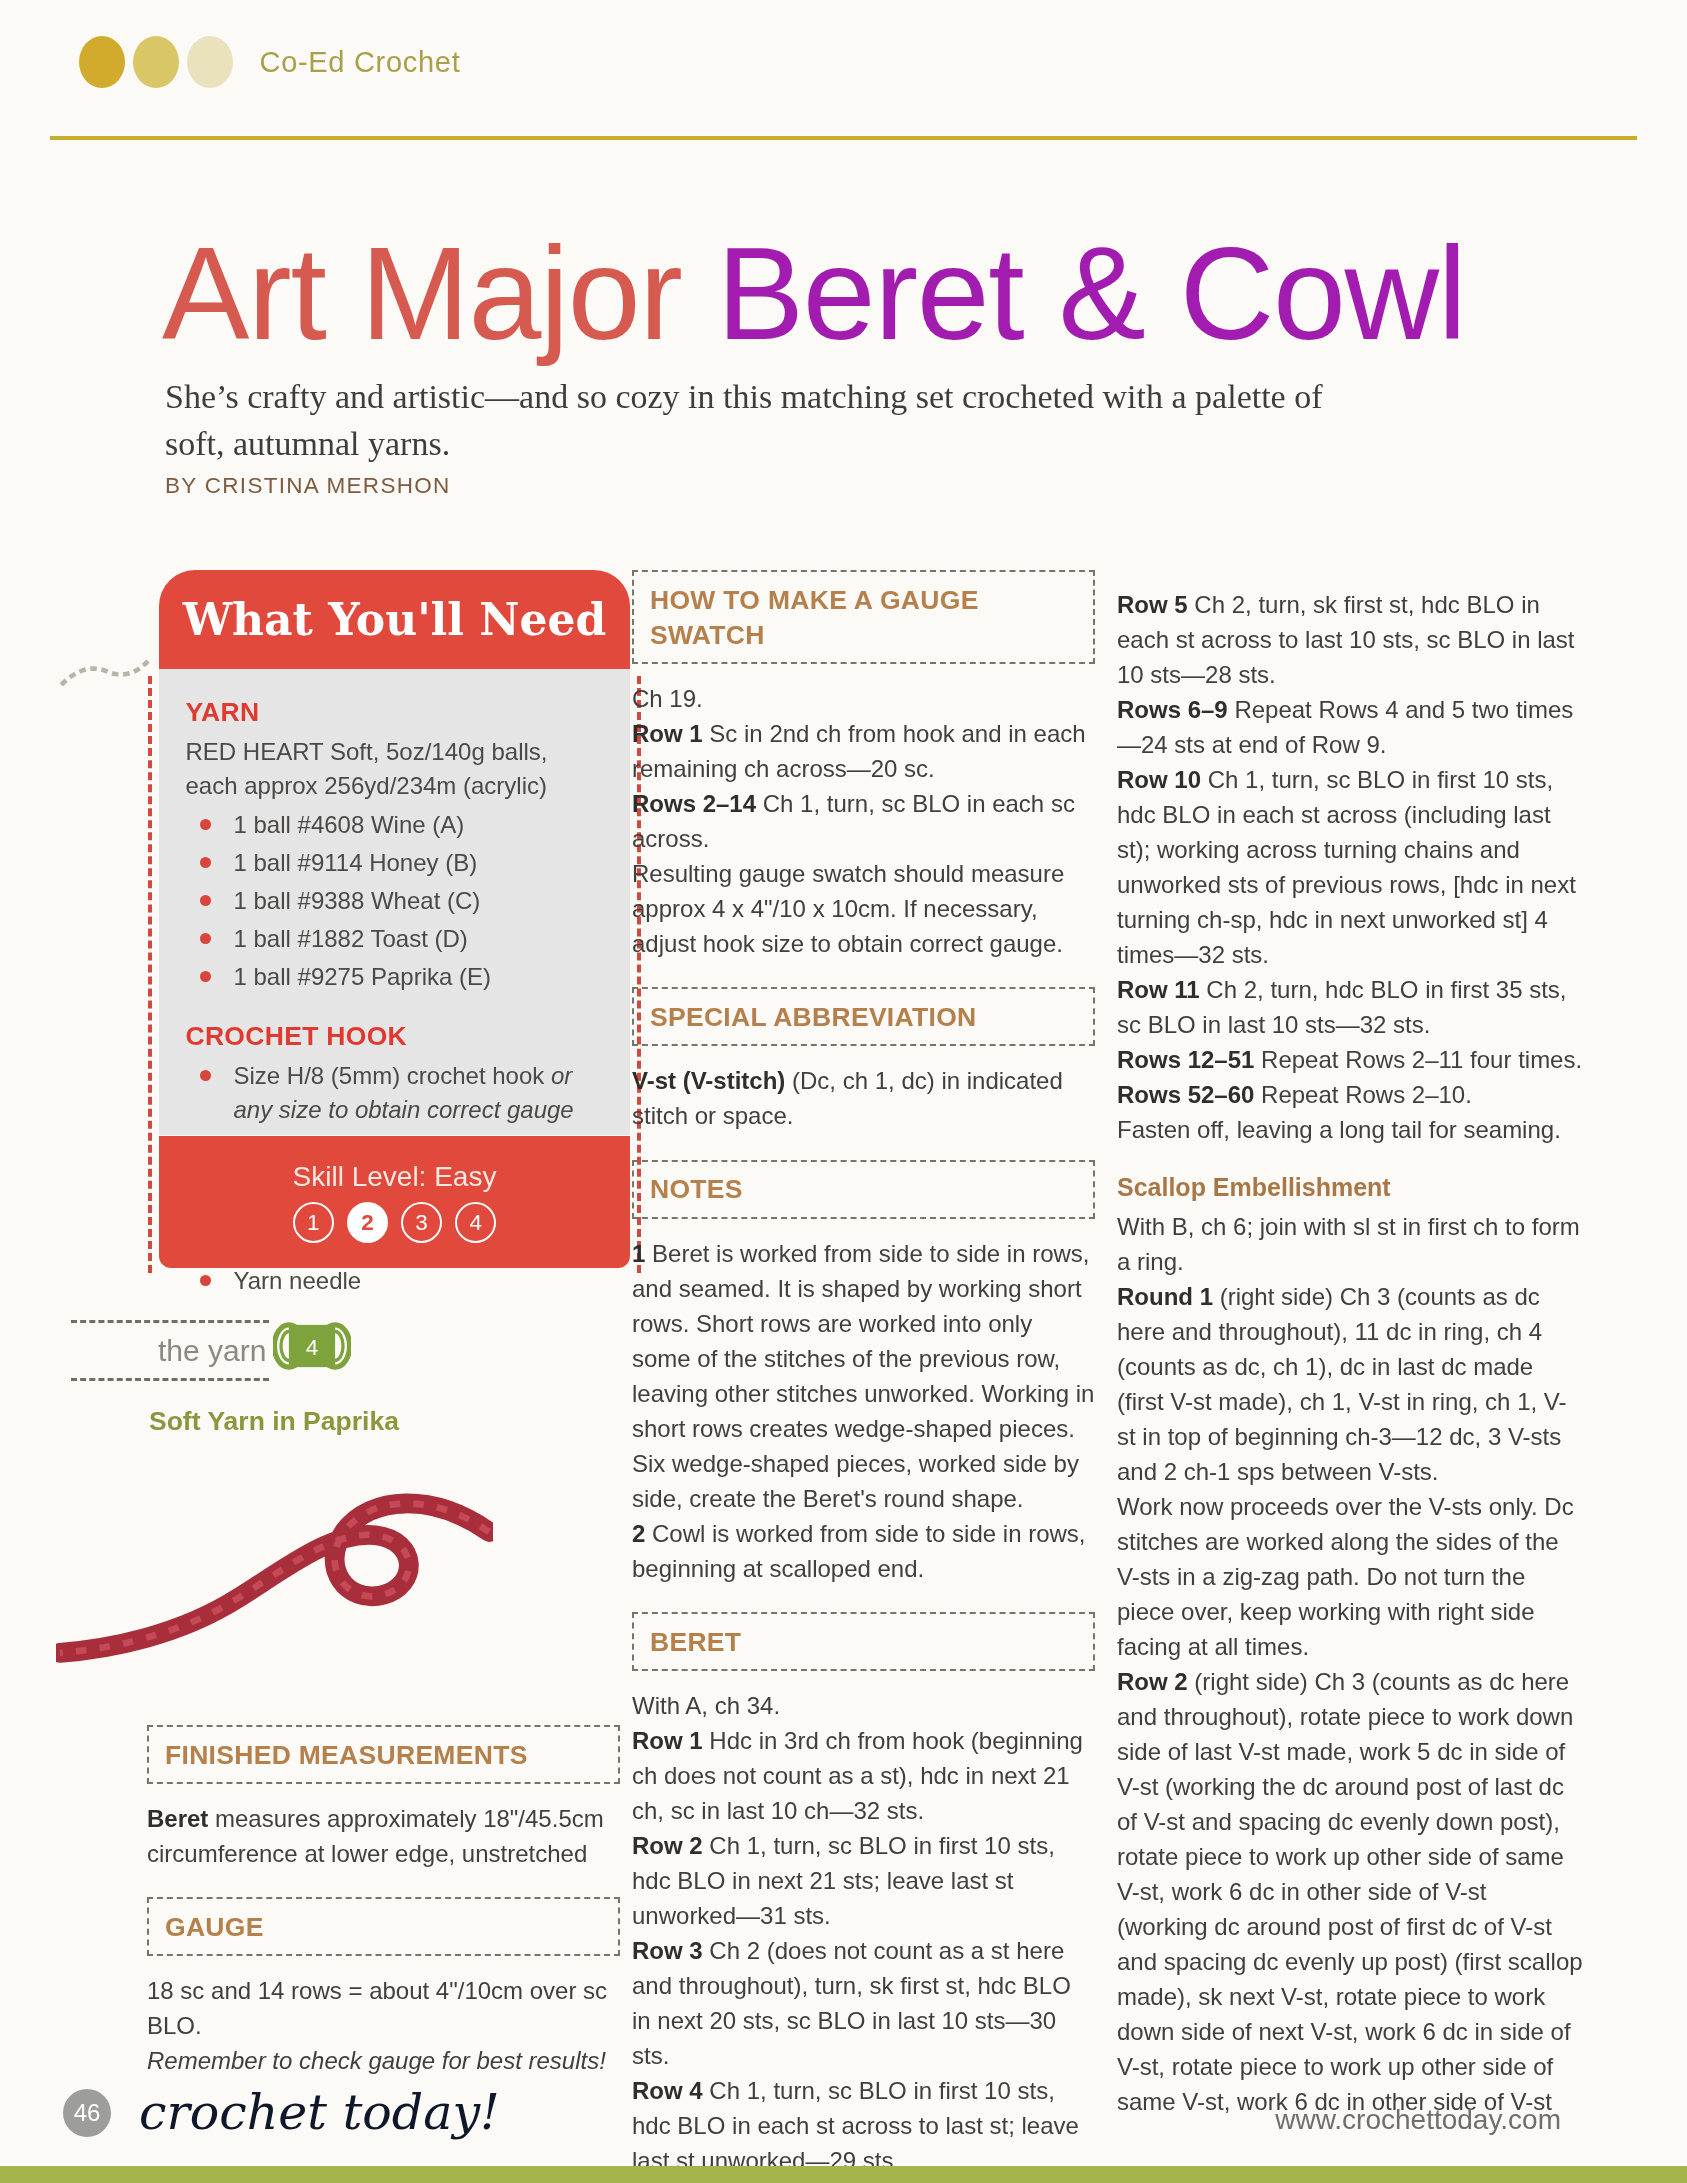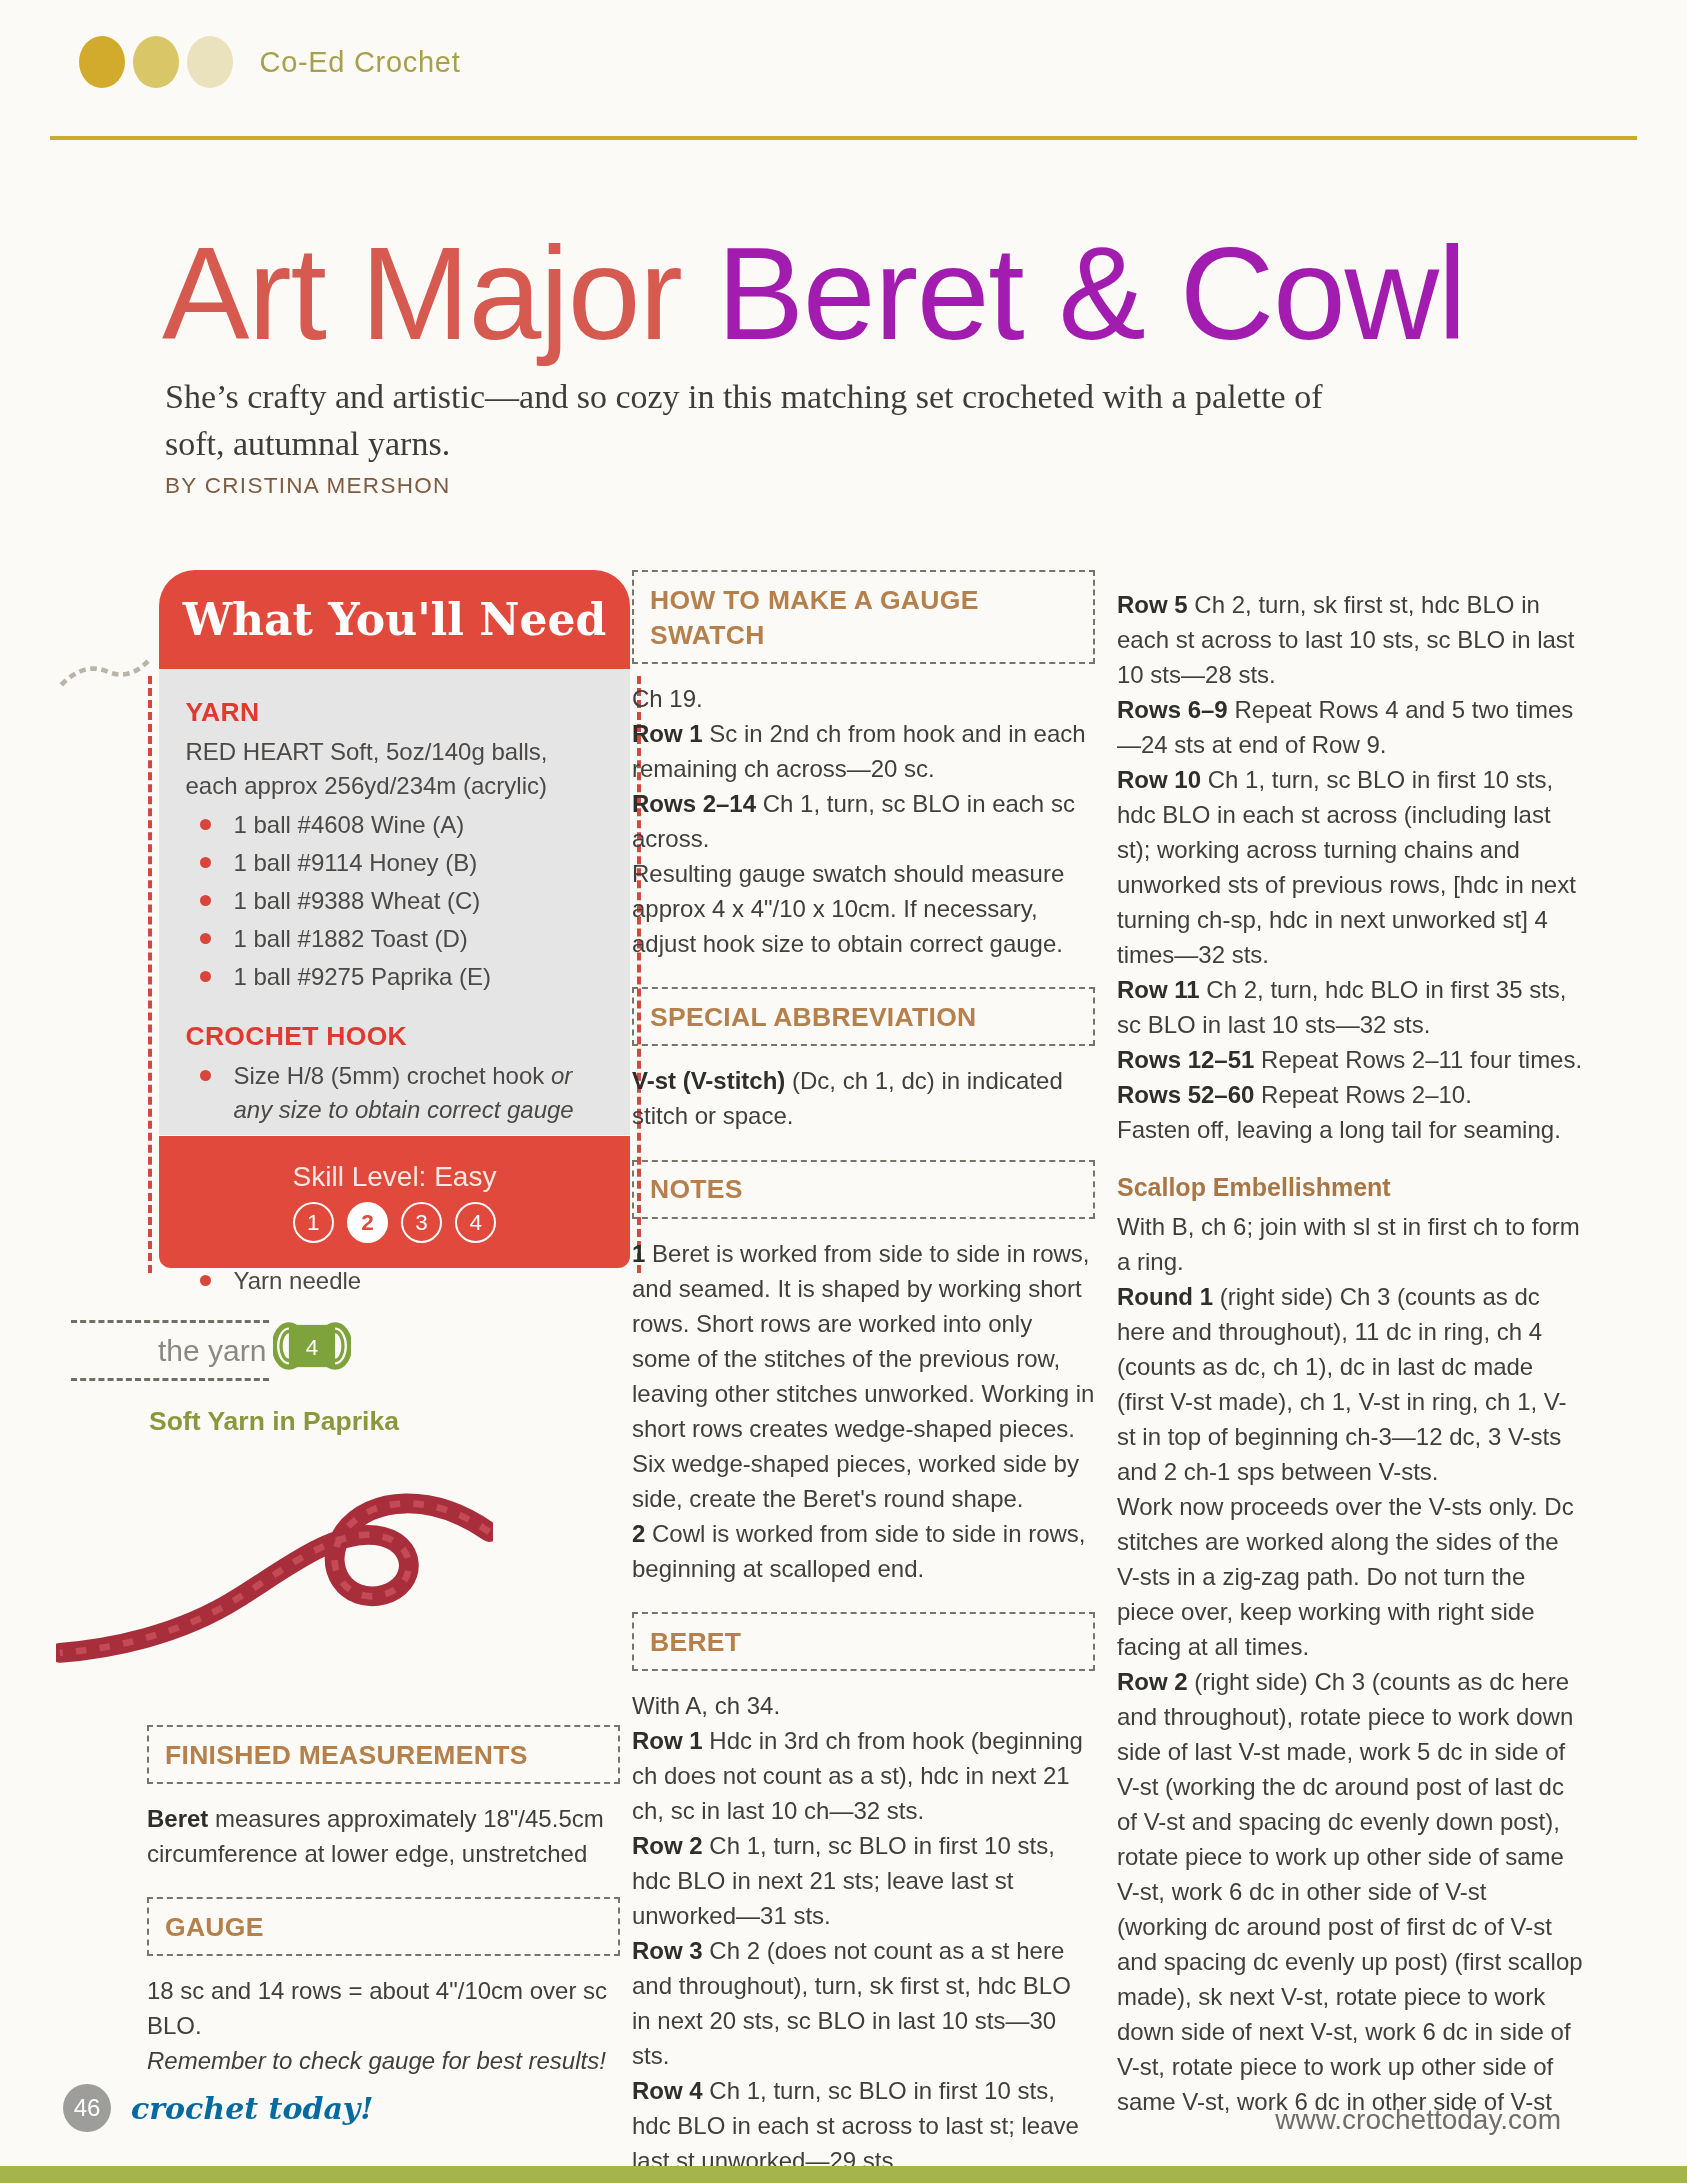--- a/index.html
+++ b/index.html
@@ -66,25 +66,25 @@
   .col p { margin: 0; }
   .col p.gap-after { margin-bottom: 20px; }
   .col .mt { margin-top: 26.5px; }
   .col b { color: #2e2e2d; }
   .left-lower { left: 147px; top: 1725px; width: 473px; }
   .mid-col { left: 632px; top: 570px; width: 463px; }
   .right-col { left: 1117px; top: 587px; width: 466px; }
   .sub-head { color: #a97646; font-weight: bold; font-size: 25px; margin: 22.5px 0 4px 0; }
   .it { font-style: italic; }
   
-  .footer-left { position: absolute; left: 63px; top: 2084px; display: flex; align-items: center; gap: 20px; }
+  .footer-left { position: absolute; left: 63px; top: 2084px; display: flex; align-items: center; gap: 28px; }
   .page-circle { width: 48px; height: 48px; border-radius: 50%; background: #9d9d9b; color: #ffffff;
                  font-size: 24px; display: flex; align-items: center; justify-content: center; }
-  .logo { font-family: "DejaVu Serif", serif; font-style: italic; font-weight: bold;
-          font-size: 30px; color: #0369a1; }
+  .logo { font-family: "DejaVu Serif", serif; font-style: italic; font-weight: normal;
+          font-size: 49px; color: #0f172a; }
   .footer-url { position: absolute; right: 126px; top: 2104px; font-size: 28px; color: #6e6e6c; }
   .bottom-band { position: absolute; left: 0; right: 0; bottom: 0; height: 17px; background: #a5b54c; }
 </style>
 </head>
 <body>
 
 <div class="page">
 
   <div class="mast">
     <span class="dot dot-a"></span>

